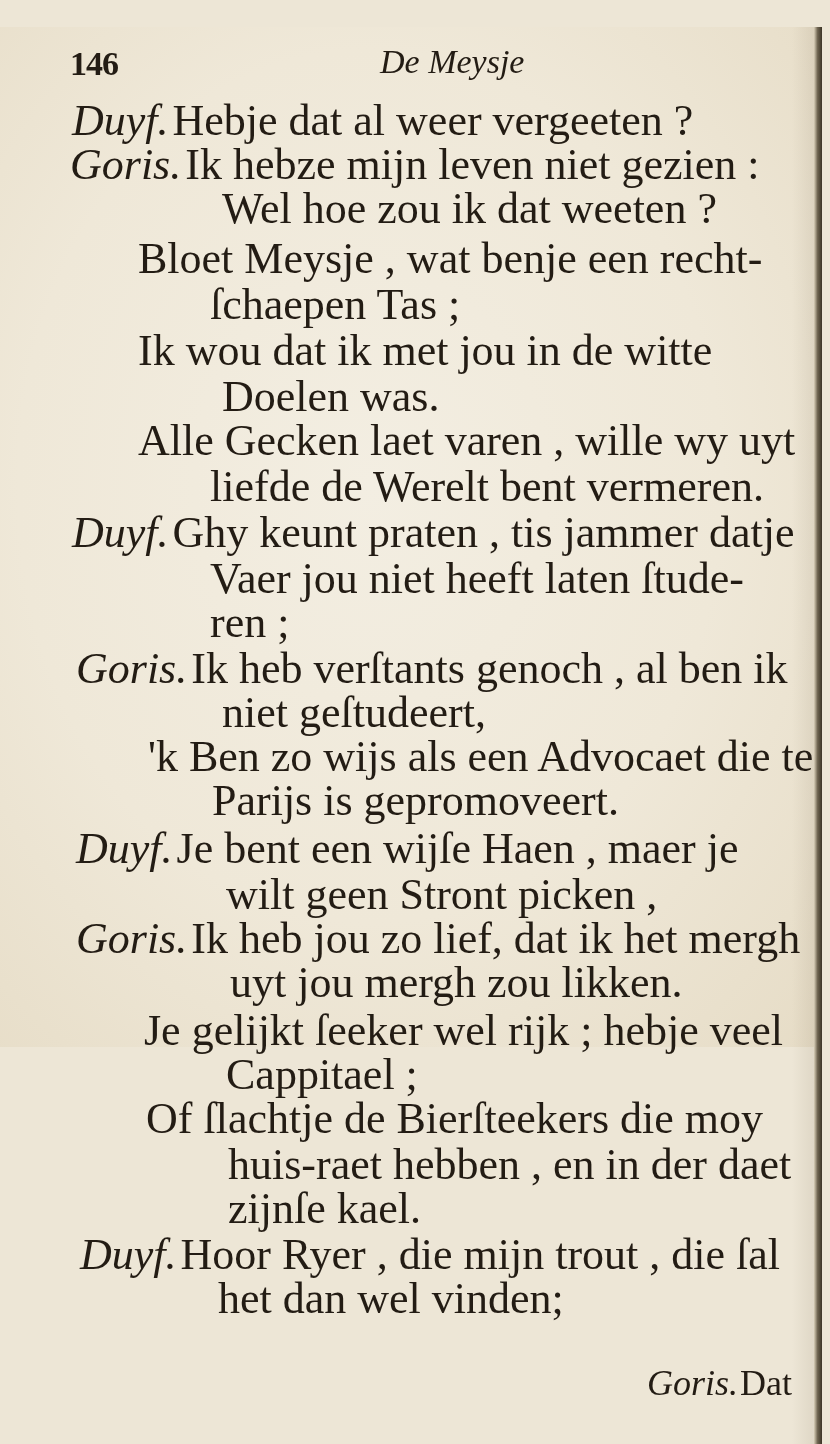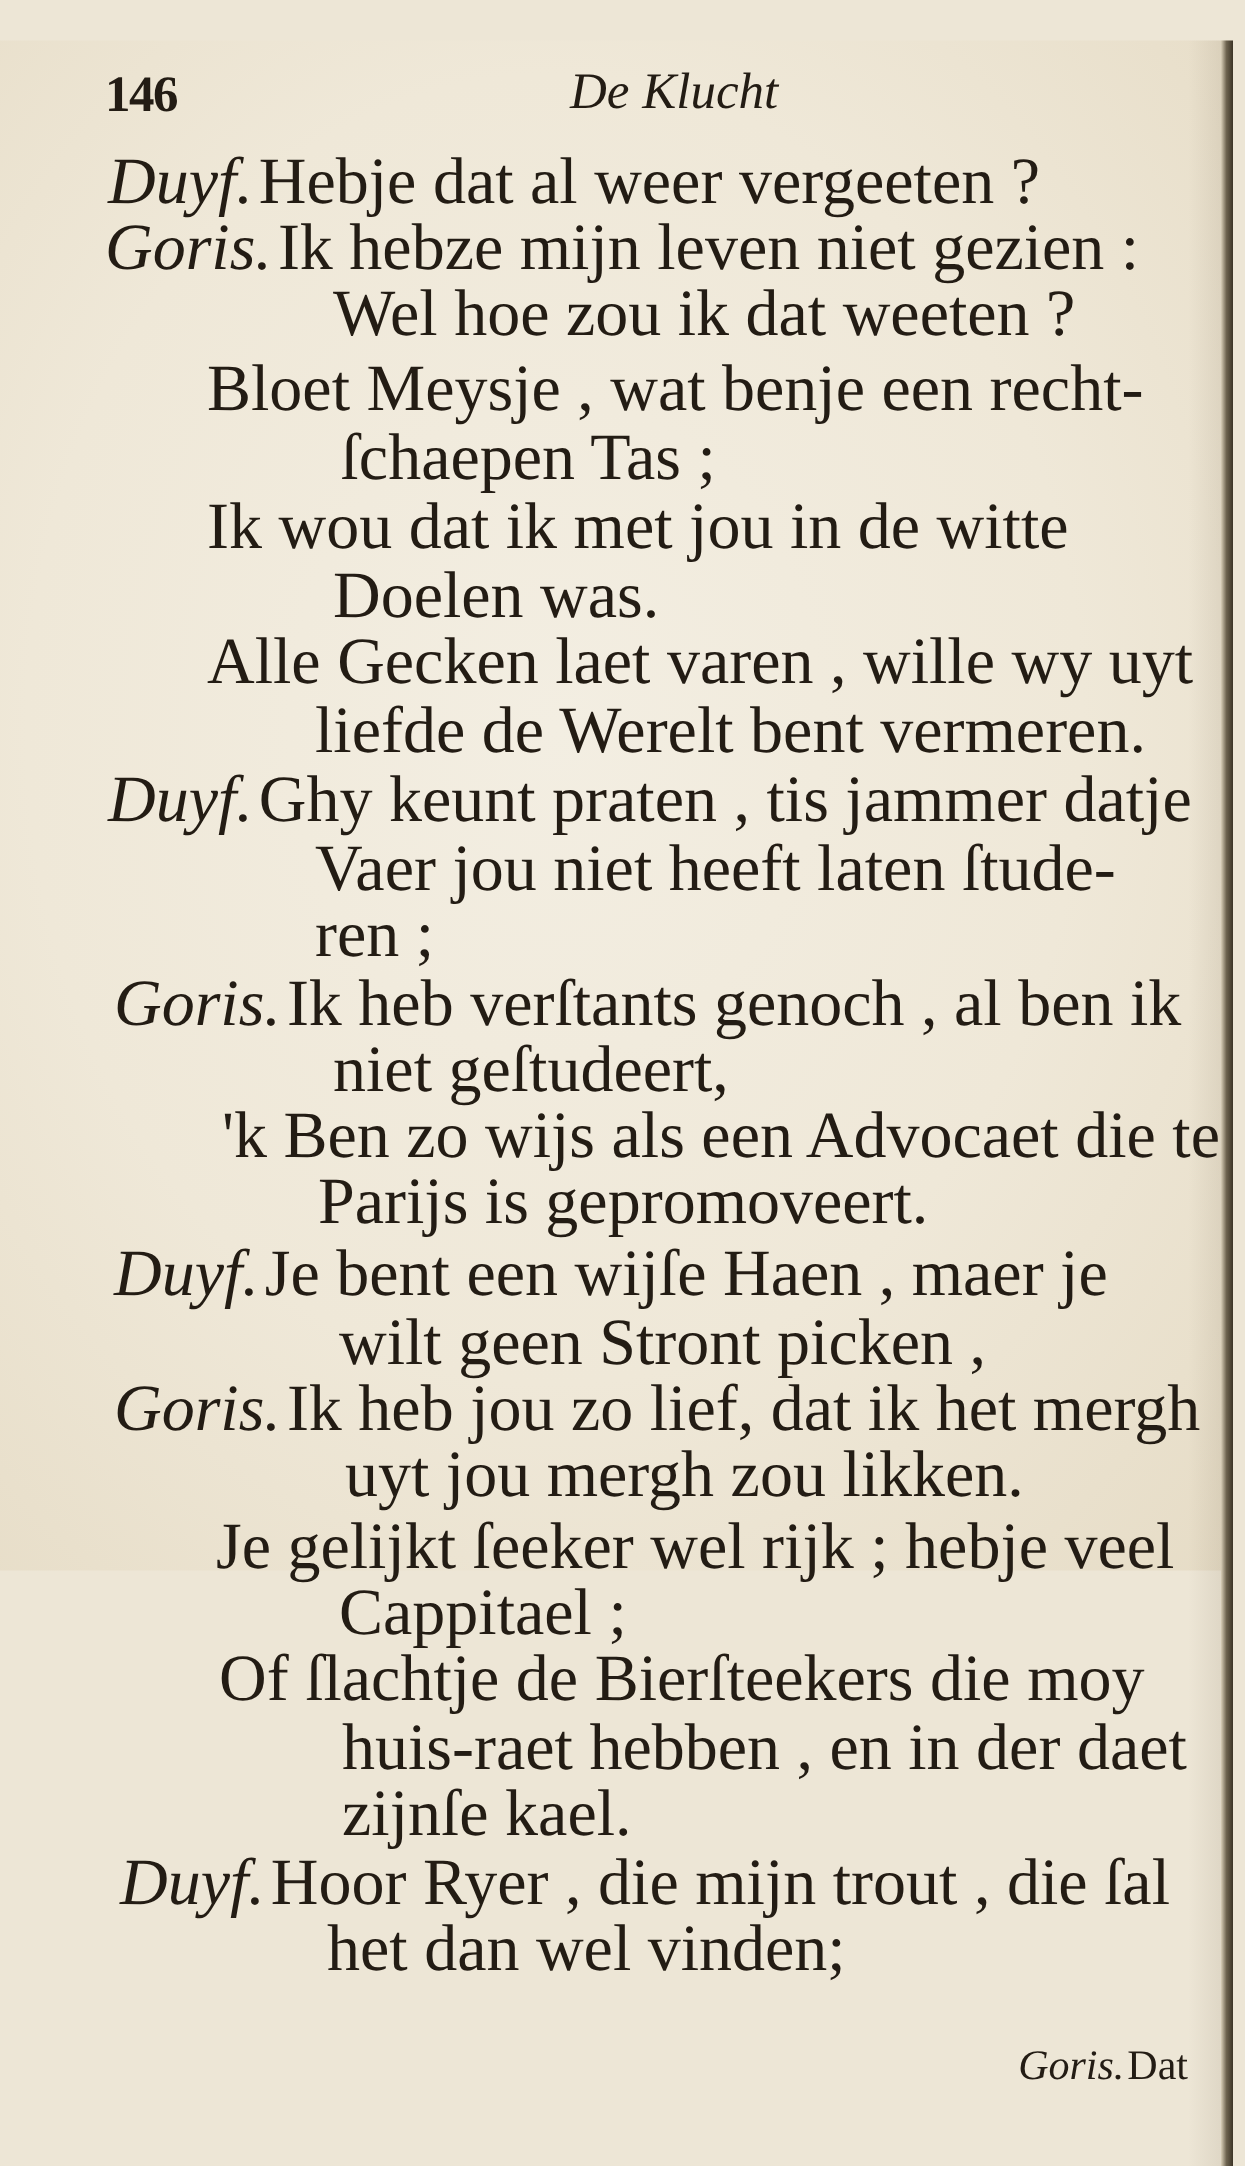--- a/index.html
+++ b/index.html
@@ -31,42 +31,42 @@
       letter-spacing: -1px;
     }
     .running-head {
       position: absolute; left: 380px; top: 2px; font-size: 34px; font-style: italic;
     }
     .line {
       position: absolute; white-space: nowrap; font-size: 44px; line-height: 44px;
     }
     .speaker { font-style: italic; margin-right: 4px; }
     .catchword {
-      position: absolute; right: 30px; top: 1335px; font-size: 28px; white-space: nowrap;
+      position: absolute; right: 30px; top: 1335px; font-size: 36px; white-space: nowrap;
     }
     .catchword .speaker { margin-right: 2px; }
   </style>
 </head>
 <body>
 
 <div class="page">
   <div class="edge-shadow"></div>
   <div class="edge"></div>
 
   <div class="header">
     <span class="page-number">146</span>
-    <span class="running-head">De Klucht</span>
+    <span class="running-head">De Meysje</span>
   </div>
 
   <div>
     <div class="line" style="left:72px;top:72px"><span class="speaker">Duyf.</span><span>Hebje dat al weer vergeeten ?</span></div>
     <div class="line" style="left:70px;top:116px"><span class="speaker">Goris.</span><span>Ik hebze mijn leven niet gezien :</span></div>
     <div class="line" style="left:222px;top:160px"><span>Wel hoe zou ik dat weeten ?</span></div>
     <div class="line" style="left:138px;top:210px"><span>Bloet Meysje , wat benje een recht-</span></div>
-    <div class="line" style="left:227px;top:256px"><span>ſchaepen Tas ;</span></div>
+    <div class="line" style="left:210px;top:256px"><span>ſchaepen Tas ;</span></div>
     <div class="line" style="left:138px;top:302px"><span>Ik wou dat ik met jou in de witte</span></div>
     <div class="line" style="left:222px;top:348px"><span>Doelen was.</span></div>
     <div class="line" style="left:138px;top:392px"><span>Alle Gecken laet varen , wille wy uyt</span></div>
     <div class="line" style="left:210px;top:438px"><span>liefde de Werelt bent vermeren.</span></div>
     <div class="line" style="left:72px;top:484px"><span class="speaker">Duyf.</span><span>Ghy keunt praten , tis jammer datje</span></div>
     <div class="line" style="left:210px;top:530px"><span>Vaer jou niet heeft laten ſtude-</span></div>
     <div class="line" style="left:210px;top:574px"><span>ren ;</span></div>
     <div class="line" style="left:76px;top:620px"><span class="speaker">Goris.</span><span>Ik heb verſtants genoch , al ben ik</span></div>
     <div class="line" style="left:222px;top:664px"><span>niet geſtudeert,</span></div>
     <div class="line" style="left:148px;top:708px"><span>'k Ben zo wijs als een Advocaet die te</span></div>

